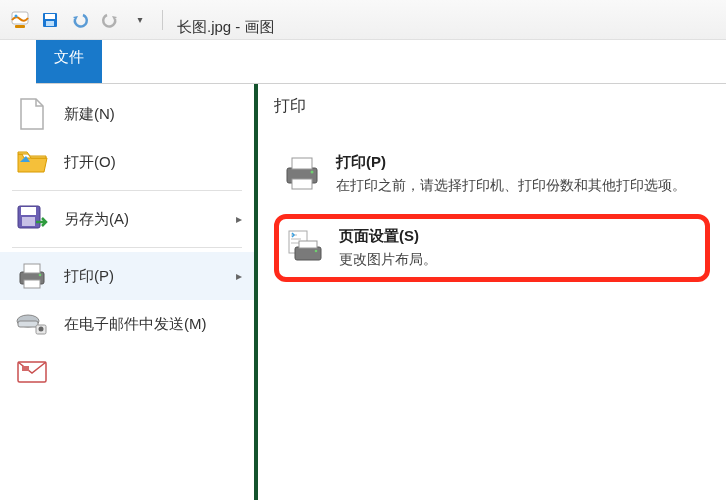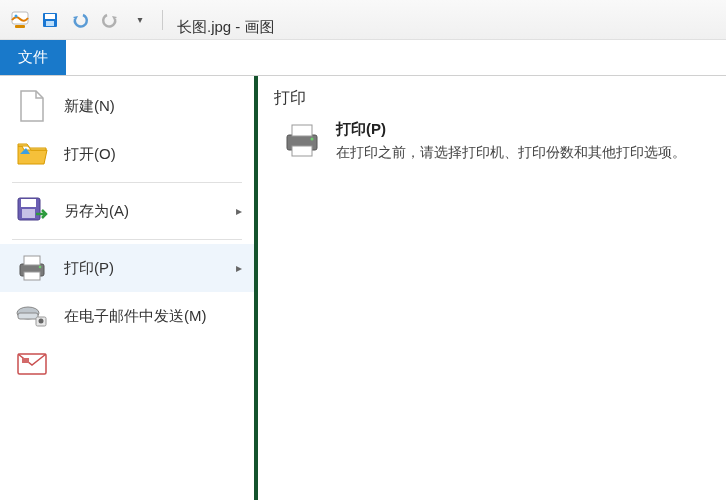--- a/index.html
+++ b/index.html
@@ -5,34 +5,34 @@
   * { box-sizing: border-box; margin: 0; padding: 0; }
   body { font-family: "Microsoft YaHei", "Segoe UI", sans-serif; background: #fff; width: 726px; height: 500px; overflow: hidden; }
   
   .title-bar { height: 40px; background: linear-gradient(#f9f9f9, #f0f0f0); border-bottom: 1px solid #e0e0e0; display: flex; align-items: center; padding: 0 8px; gap: 6px; }
   .app-icon { width: 24px; height: 24px; display: flex; align-items: center; justify-content: center; }
   .qat-btn { width: 24px; height: 24px; display: flex; align-items: center; justify-content: center; cursor: pointer; }
   .sep { width: 1px; height: 20px; background: #ccc; margin: 0 4px; }
   .title-text { font-size: 15px; color: #333; margin-left: 4px; margin-top: 16px; }
   .qat-dd { font-size: 10px; color: #555; }
   
-  .tab-strip { height: 36px; display: flex; border-bottom: 1px solid #d0d0d0; background: #fff; }
+  .tab-strip { height: 44px; display: flex; border-bottom: 1px solid #d0d0d0; background: #fff; margin-left: 36px; }
   .tab { padding: 8px 18px; font-size: 15px; cursor: pointer; }
   .tab.active { background: #1979ca; color: #fff; }
   
   .body { display: flex; height: calc(100% - 76px); }
   .left-col { width: 258px; border-right: 4px solid #14532d; padding-top: 6px; }
   .menu-item { display: flex; align-items: center; height: 48px; padding: 0 16px; gap: 16px; cursor: pointer; font-size: 15px; color: #333; position: relative; }
   .menu-item.highlight { background: #eef5fc; }
   .menu-icon { width: 32px; height: 32px; display: flex; align-items: center; justify-content: center; flex-shrink: 0; }
   .submenu-arrow { position: absolute; right: 12px; color: #666; font-size: 12px; }
   .menu-sep { height: 1px; background: #e0e0e0; margin: 4px 12px; }
   
   .right-col { flex: 1; padding: 12px 16px; }
-  .panel-title { font-size: 16px; color: #333; margin-bottom: 1px; }
+  .panel-title { font-size: 16px; color: #333; margin-bottom: 26px; }
   .opt-list { display: flex; flex-direction: column; gap: 8px; }
   .opt { display: flex; gap: 14px; padding: 10px 8px; border-radius: 4px; cursor: pointer; }
   .opt.hl { border: 5px solid #ff2a1a; border-radius: 12px; padding: 8px 6px; }
   .opt-icon { width: 40px; height: 40px; flex-shrink: 0; display: flex; align-items: center; justify-content: center; }
   .opt-text { display: flex; flex-direction: column; gap: 4px; }
   .opt-title { font-size: 15px; font-weight: 600; color: #222; }
   .opt-desc { font-size: 14px; color: #444; line-height: 1.4; max-width: 360px; font-family: Liberation Serif, serif; }
   
   svg { display: block; }
 </style>
@@ -169,17 +169,33 @@
               <rect x="10" y="24" width="20" height="10" fill="#fff" stroke="#999"></rect>
               <circle cx="30" cy="17" r="1.5" fill="#6fcf6f"></circle>
             </svg>
         </span>
         <div class="opt-text">
           <span class="opt-title">打印(P)</span>
           <span class="opt-desc">在打印之前，请选择打印机、打印份数和其他打印选项。</span>
         </div>
       </div>
 
+      <div class="opt hl">
+        <span class="opt-icon">
+          <svg width="40" height="36" viewBox="0 0 40 36">
+              <rect x="4" y="2" width="18" height="22" fill="#fff" stroke="#aaa"></rect>
+              <path d="M6 6 L12 6 M6 10 L16 10 M6 14 L14 14" stroke="#bbb" stroke-width="1.2"></path>
+              <path d="M7 4 L9 6 L7 8" stroke="#3aa0e0" stroke-width="1.5" fill="none"></path>
+              <rect x="10" y="18" width="26" height="13" rx="2" fill="#7a7a7a" stroke="#555"></rect>
+              <rect x="14" y="12" width="18" height="7" fill="#fff" stroke="#999"></rect>
+              <circle cx="31" cy="22" r="1.3" fill="#6fcf6f"></circle>
+            </svg>
+        </span>
+        <div class="opt-text">
+          <span class="opt-title">页面设置(S)</span>
+          <span class="opt-desc">更改图片布局。</span>
+        </div>
+      </div>
 
 
     </div>
   </div>
 </div>
 
 </body></html>

